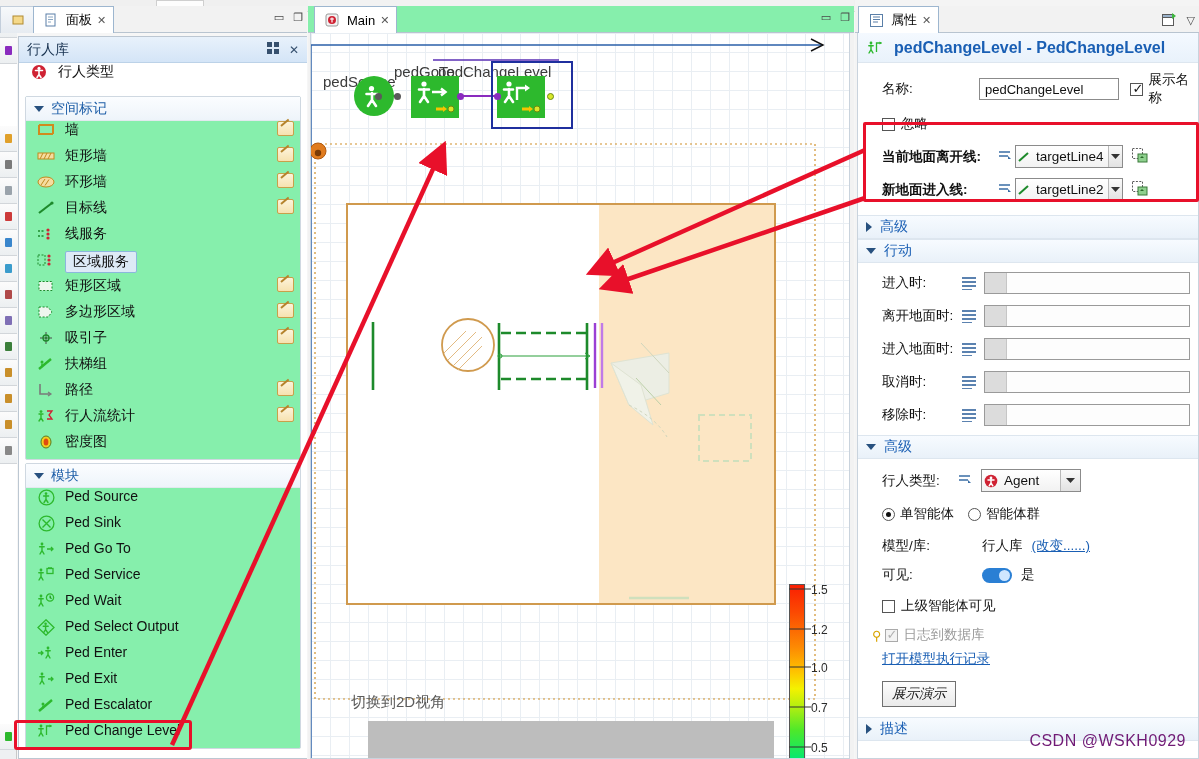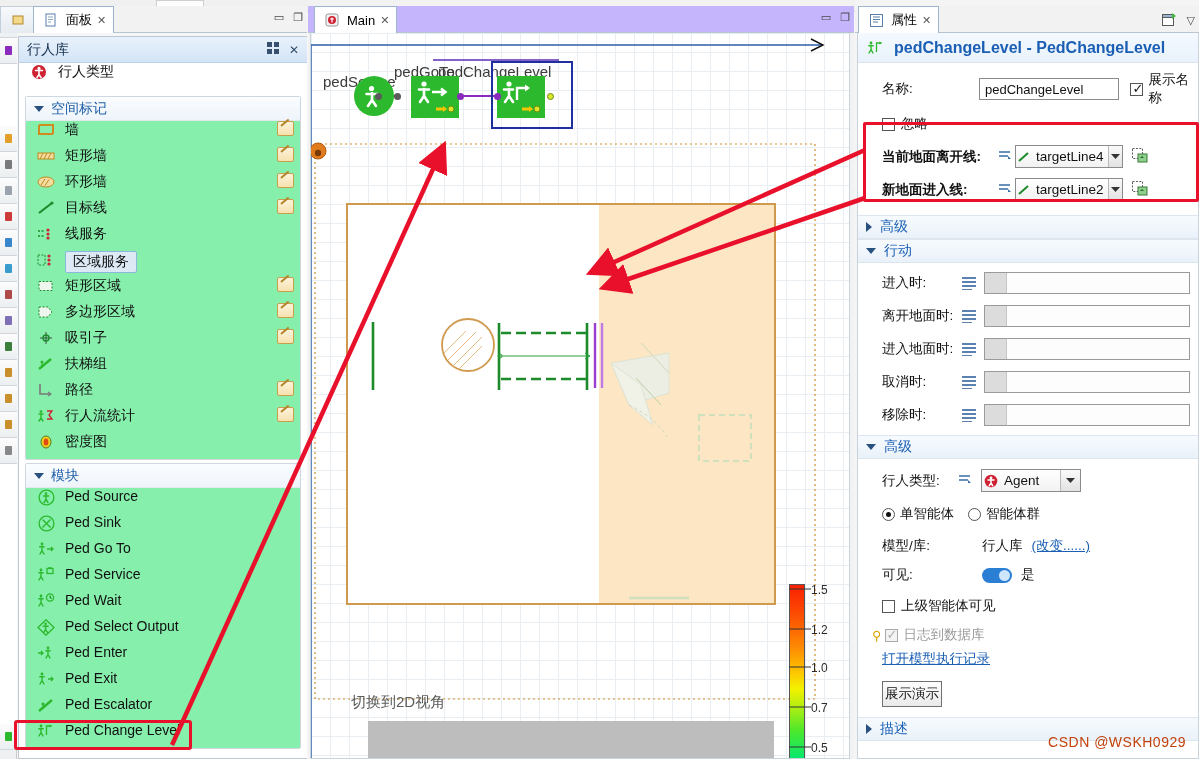--- a/index.html
+++ b/index.html
@@ -98,21 +98,21 @@
   
   .hl-box {
     position: absolute; left: 14px; top: 720px; width: 178px; height: 30px;
     border: 3px solid #e8102a; border-radius: 3px; pointer-events: none; z-index: 30;
   }
 
   
   .center { position: absolute; left: 308px; top: 0; width: 546px; height: 759px; background:#f2f2f2; }
   .center .tabbar2 {
     position: absolute; left:0; top: 6px; width: 546px; height: 27px;
-    background: #c4b5fd; border-bottom: 1px solid #b8c4d0;
+    background: #86efac; border-bottom: 1px solid #b8c4d0;
   }
   .canvas {
     position: absolute; left: 2px; top: 33px; width: 540px; height: 726px;
     background: #ffffff; overflow: hidden; border: 1px solid #c9d3dd; border-top: none;
     background-image:
       linear-gradient(to right, #e9eef3 1px, transparent 1px),
       linear-gradient(to bottom, #e9eef3 1px, transparent 1px);
     background-size: 19px 19px;
   }
   .cv-label { position: absolute; font-size: 15px; color: #3b3b3b; white-space: nowrap; }
@@ -189,28 +189,28 @@
       linear-gradient(#5b82b0,#5b82b0) 0 9px/14px 2px no-repeat,
       linear-gradient(#5b82b0,#5b82b0) 0 13px/10px 2px no-repeat;
   }
   .toggle {
     width: 30px; height: 15px; border-radius: 8px; background: #2a7fd4; position: relative; flex:0 0 auto;
   }
   .toggle::after { content:''; position:absolute; right:2px; top:2px; width:11px;height:11px;border-radius:50%;background:#cfe6ff; }
   .link { color:#1a5fb4; text-decoration: underline; }
   .btn-std {
     border: 1px solid #707070; background: linear-gradient(#fdfdfd,#eaeaea);
-    padding: 3px 2px; font-size: 13.5px; color:#111;
+    padding: 3px 9px; font-size: 13.5px; color:#111;font-style:italic;
   }
   .prop-hl {
     position: absolute; left: 8px; top: 122px; width: 336px; height: 80px;
     border: 3px solid #e8102a; border-radius: 2px; pointer-events:none; z-index: 20;
   }
   .watermark {
-    position: absolute; right: 12px; bottom: 8px; font-size: 14px; color: #c2410c; letter-spacing:.5px;
+    position: absolute; right: 12px; bottom: 8px; font-size: 16px; color: #701a75; letter-spacing:.5px;
   }
   .annot-svg { position: absolute; left:0; top:0; width: 1199px; height: 759px; pointer-events: none; z-index: 40; }
 </style>
 </head>
 <body>
 
 <div id="root">
 
   <div class="top-strip">
     <div class="tchunk" style="left:156px;width:48px;"></div>

